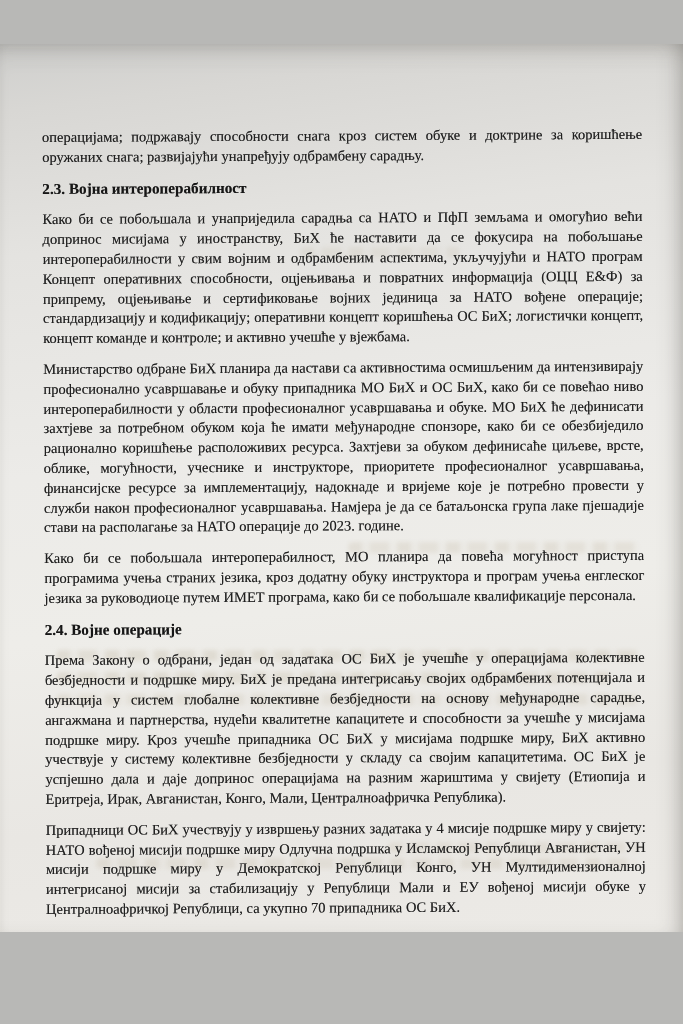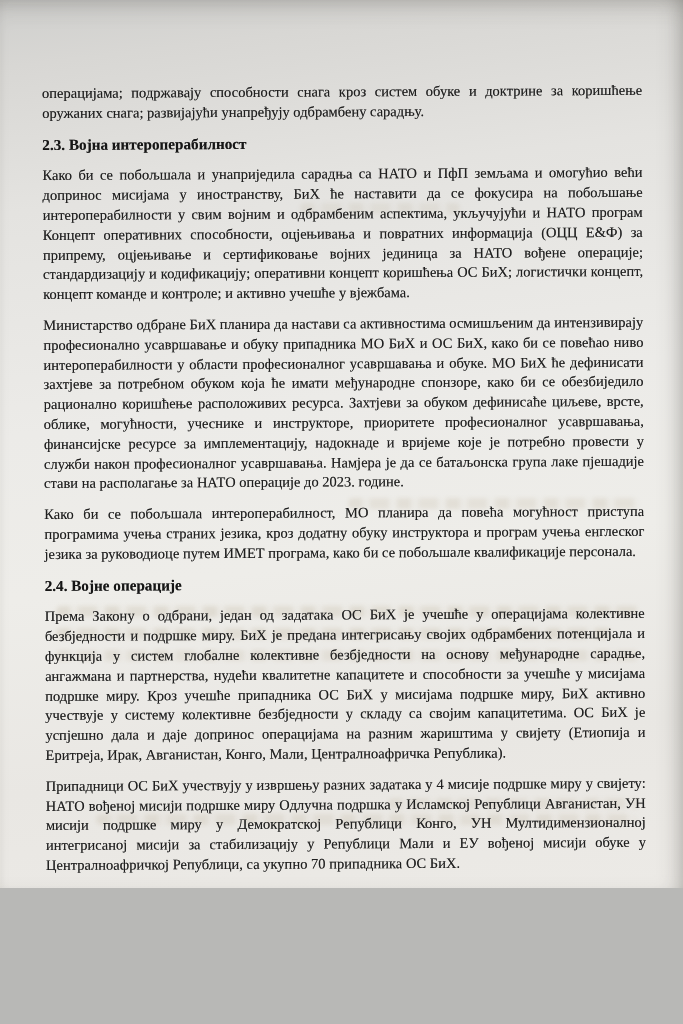--- a/index.html
+++ b/index.html
@@ -19,20 +19,21 @@
         #e4e3e0 22%,
         #ecebe8 45%,
         #eeede9 62%,
         #e9e7e3 82%,
         #eceae6 100%);
     box-shadow:
       inset -16px 0 22px -14px rgba(60,58,52,0.35),
       inset 0 20px 26px -18px rgba(60,58,52,0.28),
       inset 4px 0 14px -10px rgba(60,58,52,0.12);
     font-family: "Liberation Serif", "DejaVu Serif", serif;
+    margin-top: 44px;
   }
   .content {
     position: absolute;
     left: 42px;
     top: 84px;
     width: 600px;
     transform: rotate(-0.3deg);
     transform-origin: left top;
     color: #1f1f1f;
     font-size: 14.5px;

